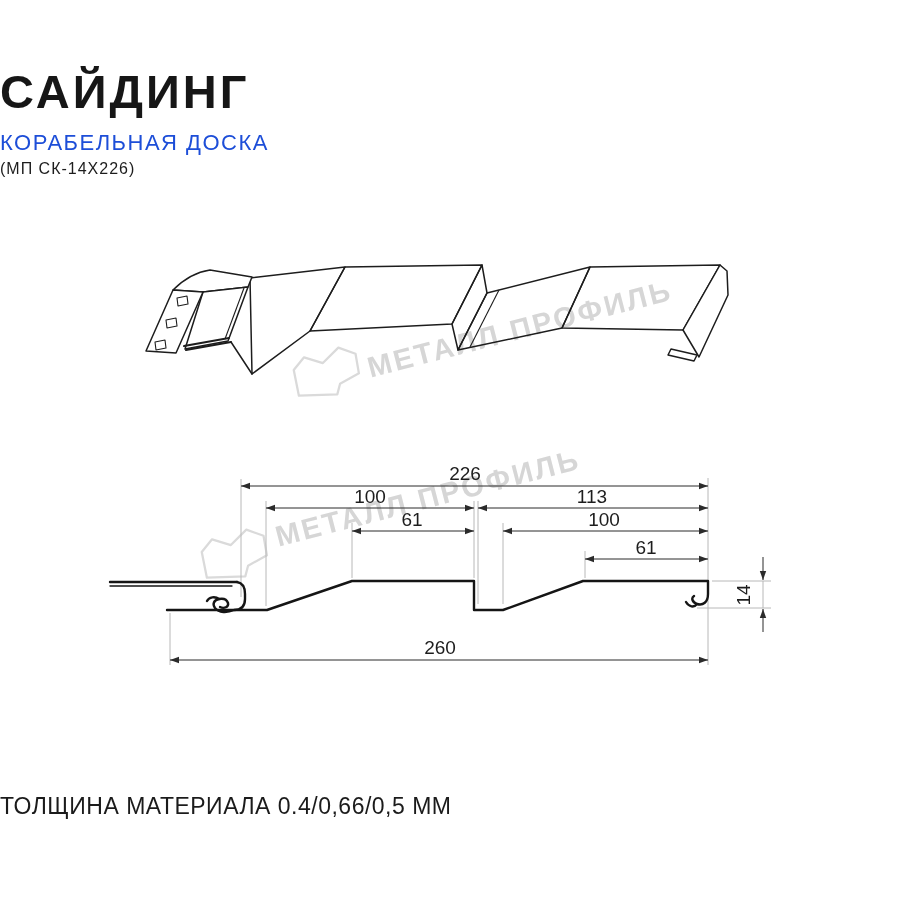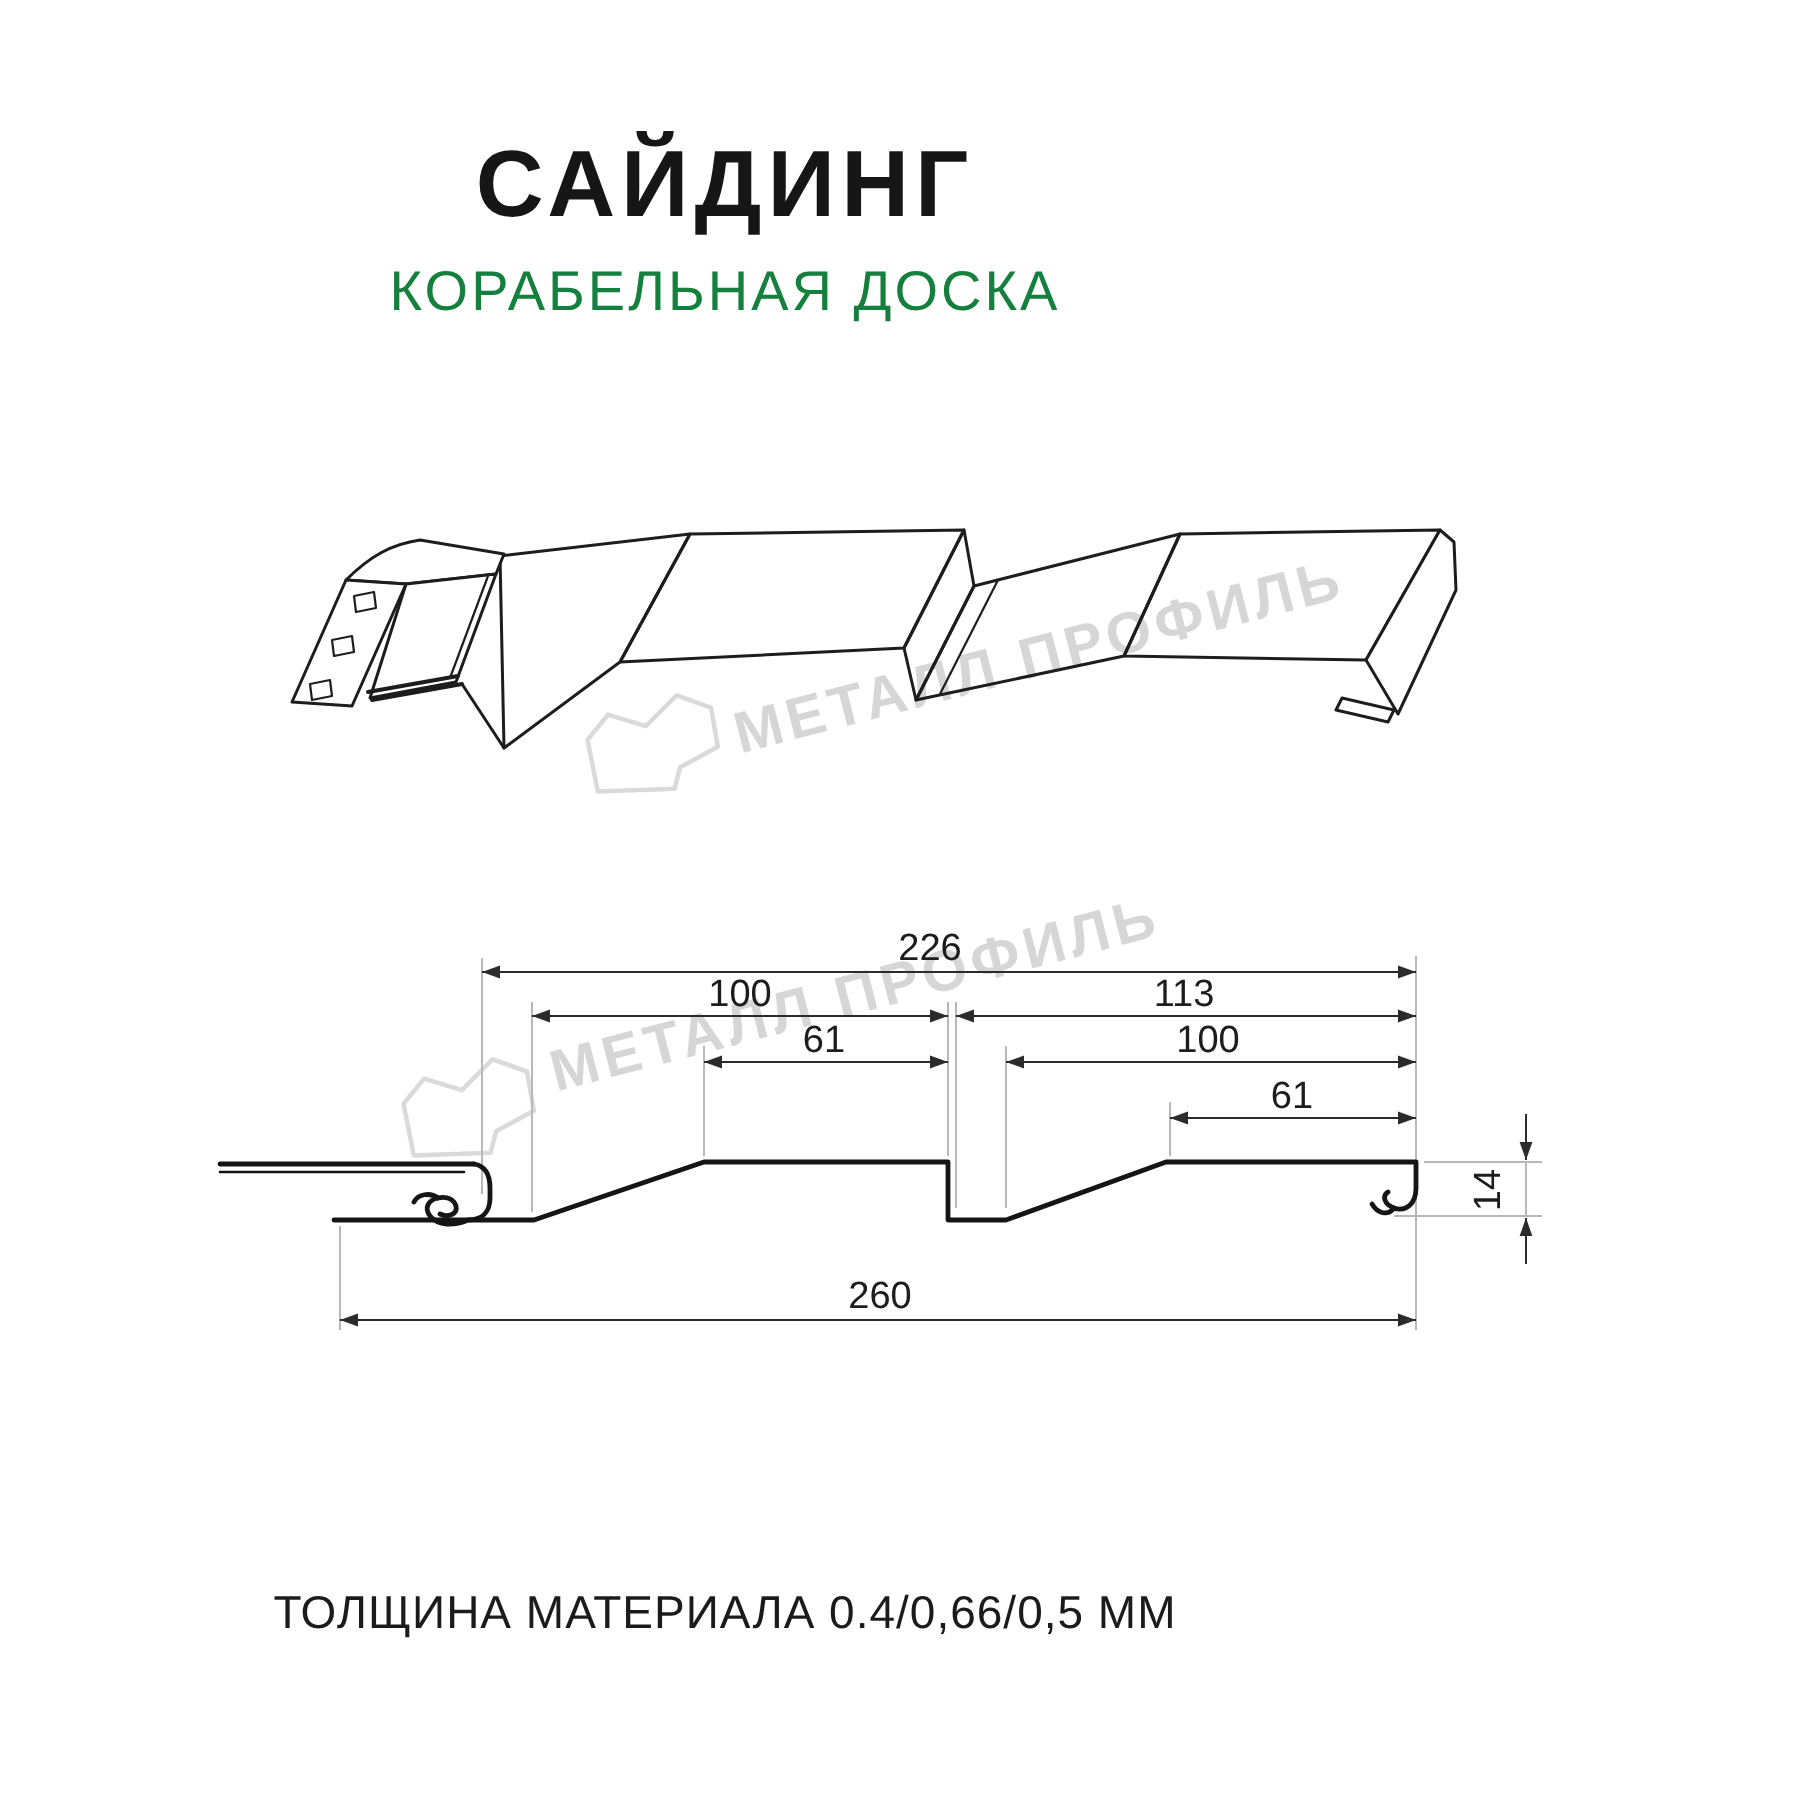--- a/index.html
+++ b/index.html
@@ -1,21 +1,21 @@
 <!DOCTYPE html>
 <html><head>
 <meta charset="utf-8">
 <style>
   html,body{margin:0;padding:0;background:#fff;}
   #canvas{position:relative;width:900px;height:900px;background:#fff;overflow:hidden;
           font-family:"Liberation Sans", sans-serif;color:#1b1b1b;}
   .abs{position:absolute;}
-  .center{left:0;width:725px;text-align:center;}
+  .center{left:0;width:725px;text-align:left;}
   .title{top:64px;font-size:47px;font-weight:700;letter-spacing:3px;color:#161616;}
-  .subtitle{top:130px;font-size:28px;font-weight:500;letter-spacing:1.5px;color:#15803d;}
+  .subtitle{top:130px;font-size:22px;font-weight:500;letter-spacing:1.5px;color:#1d4ed8;}
   .code{top:160px;font-size:16px;font-weight:500;letter-spacing:1px;color:#1d1d1d;}
   .footer{top:793px;font-size:23px;font-weight:500;letter-spacing:0.5px;color:#1b1b1b;}
   .wm-text{display:inline-block;font-size:29px;font-weight:700;letter-spacing:2.5px;
            color:#d6d6d6;white-space:nowrap;transform:rotate(-14.5deg);transform-origin:left center;}
   svg{display:block;}
   .ext{stroke:#b8b8b8;stroke-width:1;fill:none;}
   .dim{stroke:#2b2b2b;stroke-width:1;fill:none;}
   .dimtxt{font:19px "Liberation Sans", sans-serif;fill:#1d1d1d;}
   .prof{stroke:#151515;stroke-width:2.4;fill:none;stroke-linejoin:round;stroke-linecap:round;}
   .prof-thin{stroke:#151515;stroke-width:1.3;fill:none;stroke-linecap:round;}
@@ -25,20 +25,21 @@
   .hem{stroke:#1d1d1d;stroke-width:2;fill:none;stroke-linecap:round;}
   .wmlogo{fill:none;stroke:#dadada;stroke-width:2.2;stroke-linejoin:round;}
 </style>
 </head>
 <body>
 
 <div id="canvas">
 
   <div class="abs center title">САЙДИНГ</div>
   <div class="abs center subtitle">КОРАБЕЛЬНАЯ ДОСКА</div>
+  <div class="abs center code">(МП СК-14Х226)</div>
 
   <div class="abs" style="left:292px;top:344px;">
     <svg width="70" height="54" viewBox="0 0 68 52">
       <polygon class="wmlogo" points="1.7,25 11.7,12.7 30,18.3 45,3.3 61.7,9.3 65,28.3 46.7,38.3 44,48.7 6.7,50"></polygon>
     </svg>
   </div>
   <div class="abs" style="left:368px;top:352px;">
     <span class="wm-text">МЕТАЛЛ ПРОФИЛЬ</span>
   </div>
 

